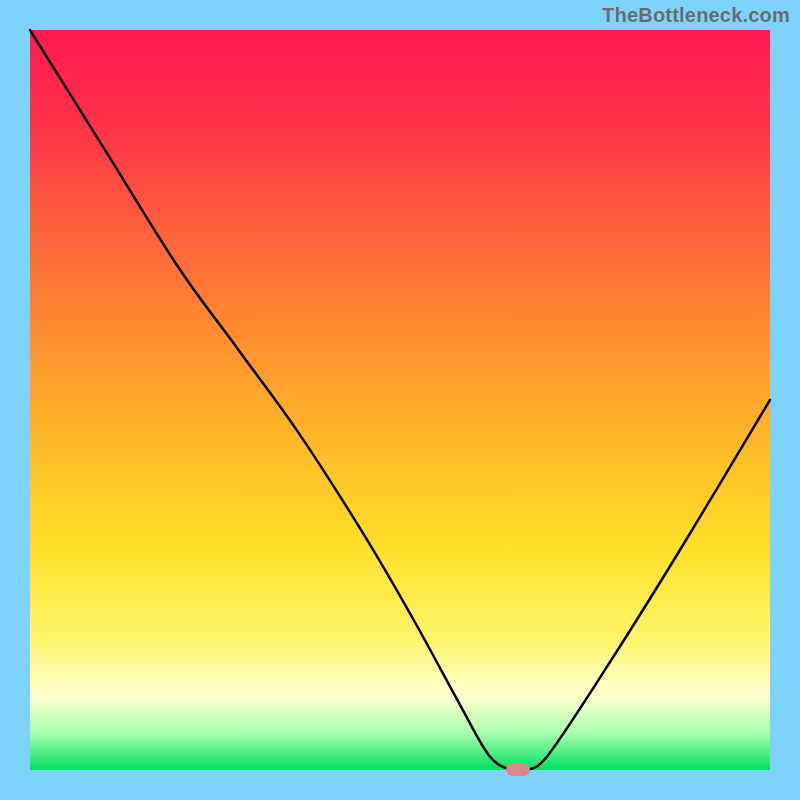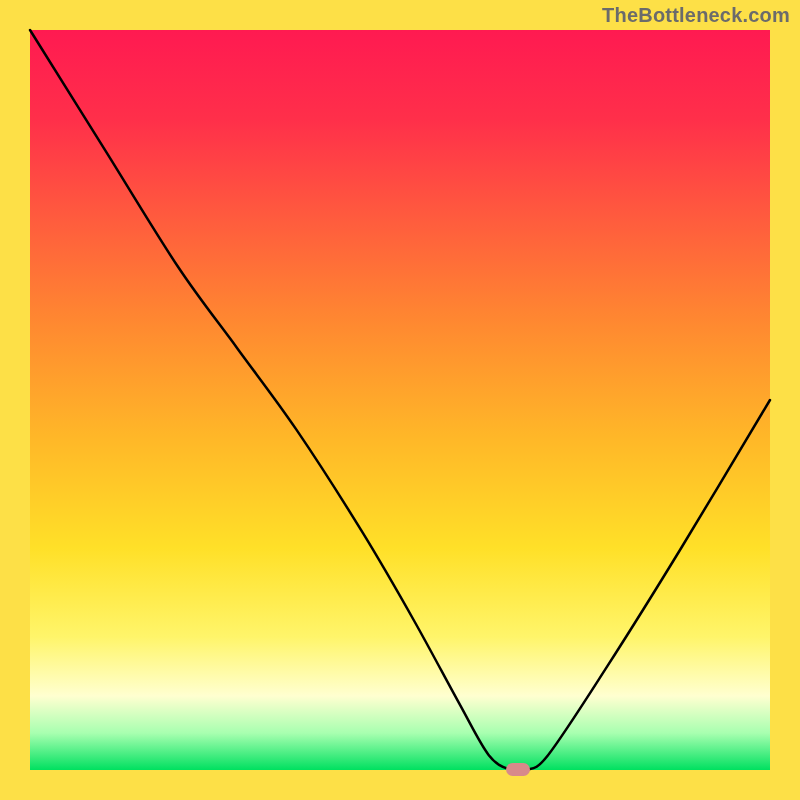--- a/index.html
+++ b/index.html
@@ -8,21 +8,21 @@
     width: 800px;
     height: 800px;
     background: #000;
     font-family: Arial, Helvetica, sans-serif;
     overflow: hidden;
   }
   .frame {
     position: relative;
     width: 800px;
     height: 800px;
-    background: #fde047;
+    background: #7dd3fc;
   }
   .plot {
     position: absolute;
     left: 30px;
     top: 30px;
     width: 740px;
     height: 740px;
     background: linear-gradient(
       to bottom,
       #ff1a51 0%,

